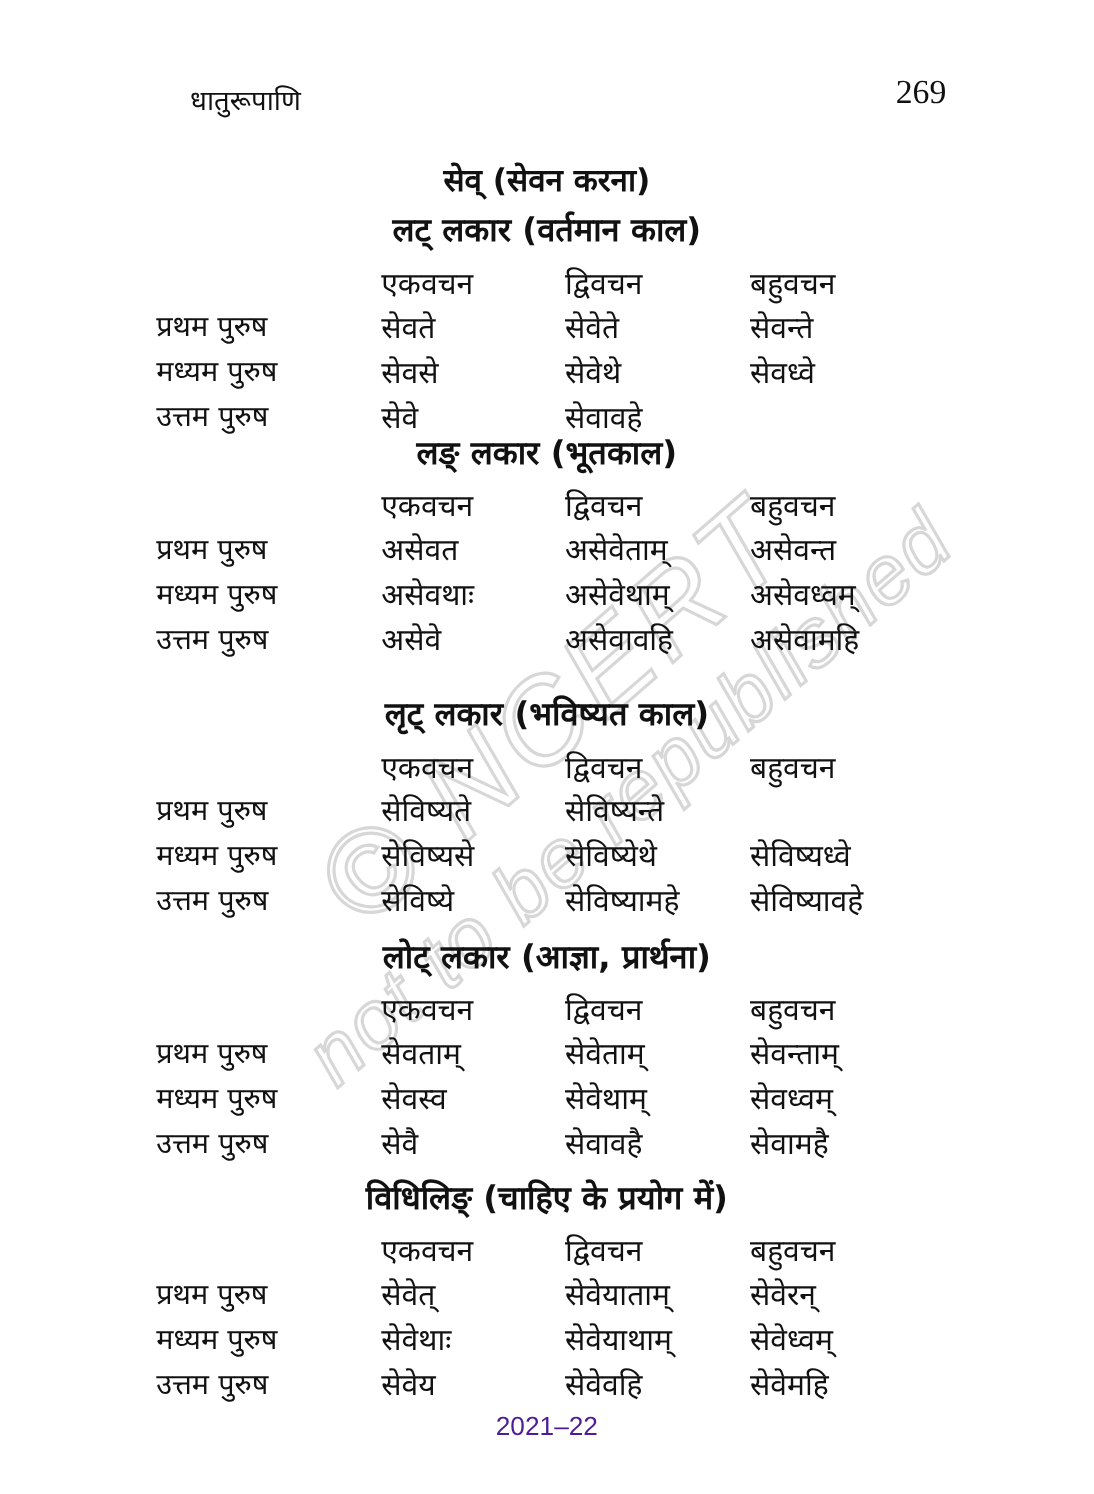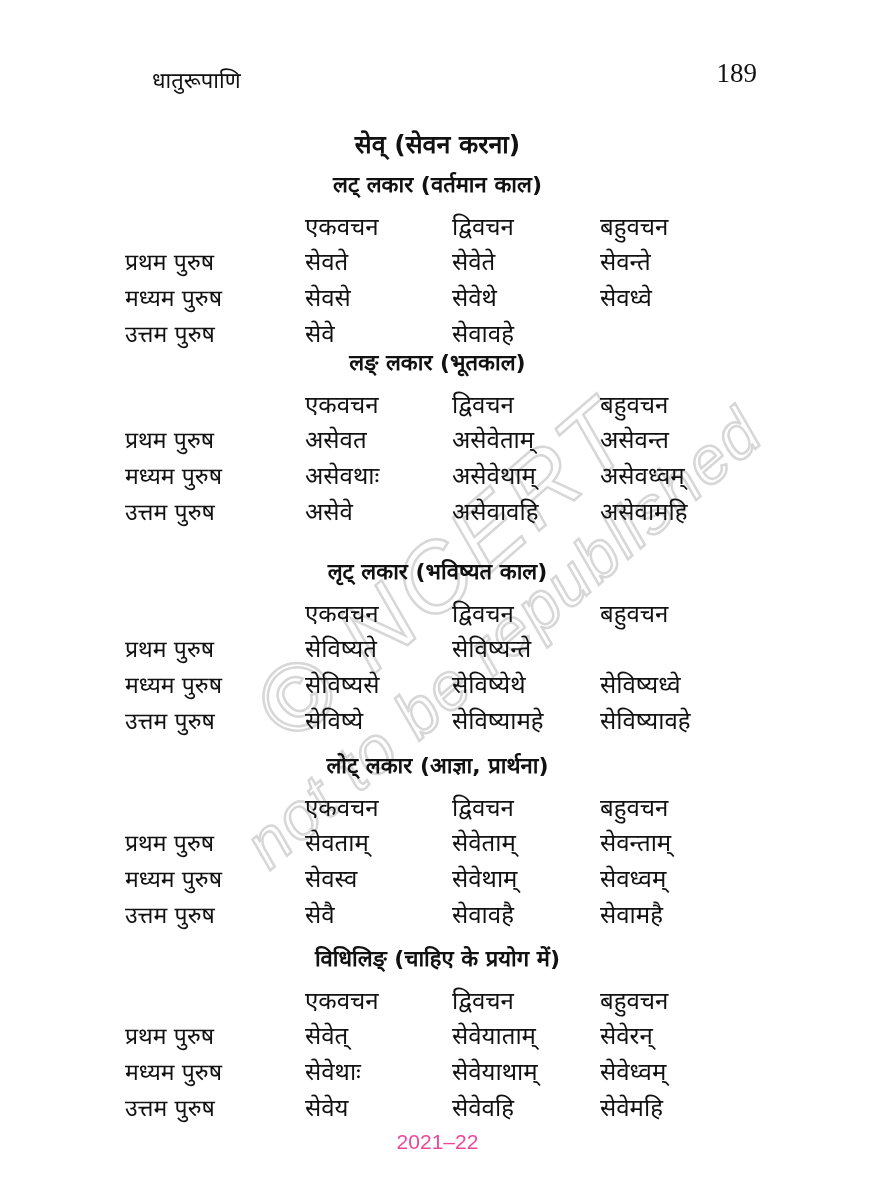--- a/index.html
+++ b/index.html
@@ -51,21 +51,21 @@
     font-size: 25px; font-weight: bold;
   }
   .section { position: absolute; left: 0; width: 100%; }
   .s1 { top: 168px; }
   .s2 { top: 346px; }
   .s3 { top: 555px; }
   .s4 { top: 749px; }
   .s5 { top: 942px; }
   .section-heading {
     text-align: center;
-    font-size: 22px; font-weight: bold;
+    font-size: 26px; font-weight: bold;
     line-height: 34px;
     margin-bottom: 8px;
   }
 
   
   .trow {
     display: grid;
     grid-template-columns: 180px 147px 148px 220px;
     padding-left: 125px;
     line-height: 36px;
@@ -74,37 +74,37 @@
   .trow.thead { line-height: 34px; font-weight: normal; }
   .cell { white-space: nowrap; }
   .cell.label { font-size: 23px; }
 
   
   .footer {
     position: absolute; left: 0; top: 1130px; width: 100%;
     text-align: center;
     font-family: "Liberation Sans", sans-serif;
     font-size: 21px;
-    color: #ec4899;
+    color: #4c1d95;
   }
 </style>
 </head>
 <body>
 
 <div class="page">
 
   <div class="watermark">
     <div class="wm-line1">© NCERT</div>
     <div class="wm-line2">not to be republished</div>
   </div>
 
   <div class="content">
 
     <div class="running-head">धातुरूपाणि</div>
-    <div class="page-number">189</div>
+    <div class="page-number">269</div>
 
     <div class="page-title">सेव् (सेवन करना)</div>
 
     <div class="section s1">
       <div class="section-heading">लट् लकार (वर्तमान काल)</div>
       <div class="trow thead">
         <div class="cell label"></div>
         <div class="cell">एकवचन</div>
         <div class="cell">द्विवचन</div>
         <div class="cell">बहुवचन</div>

